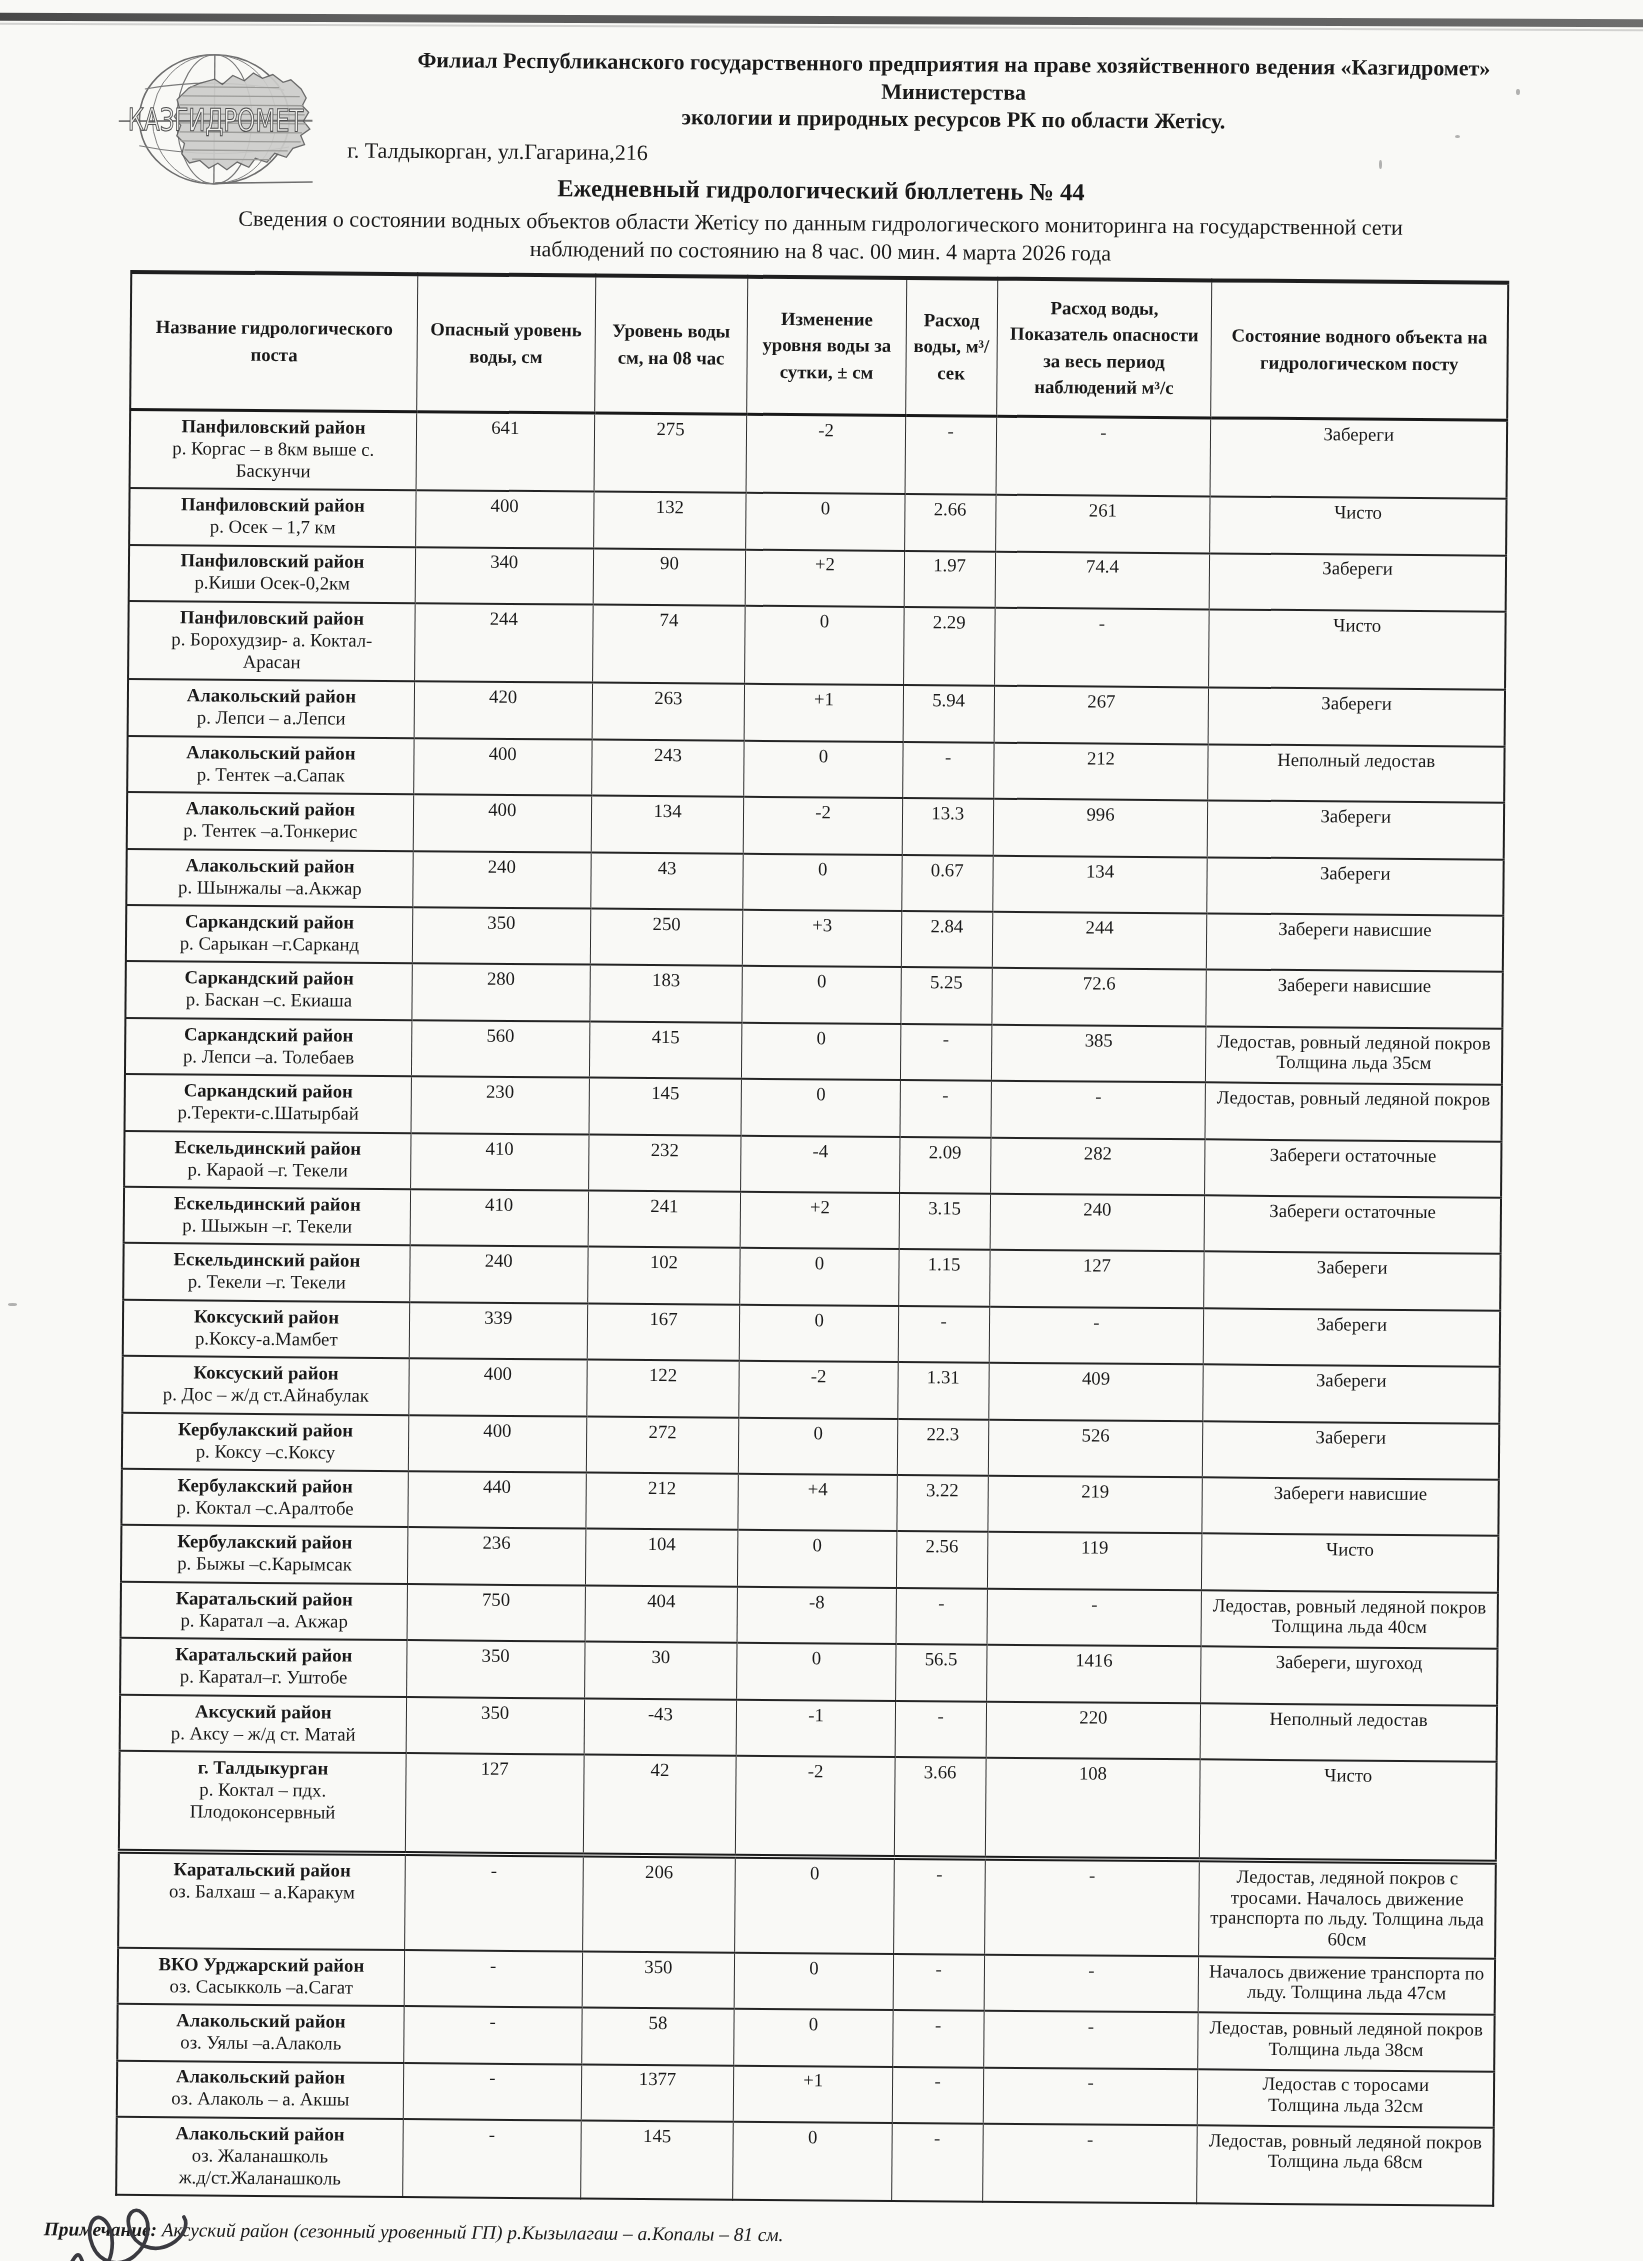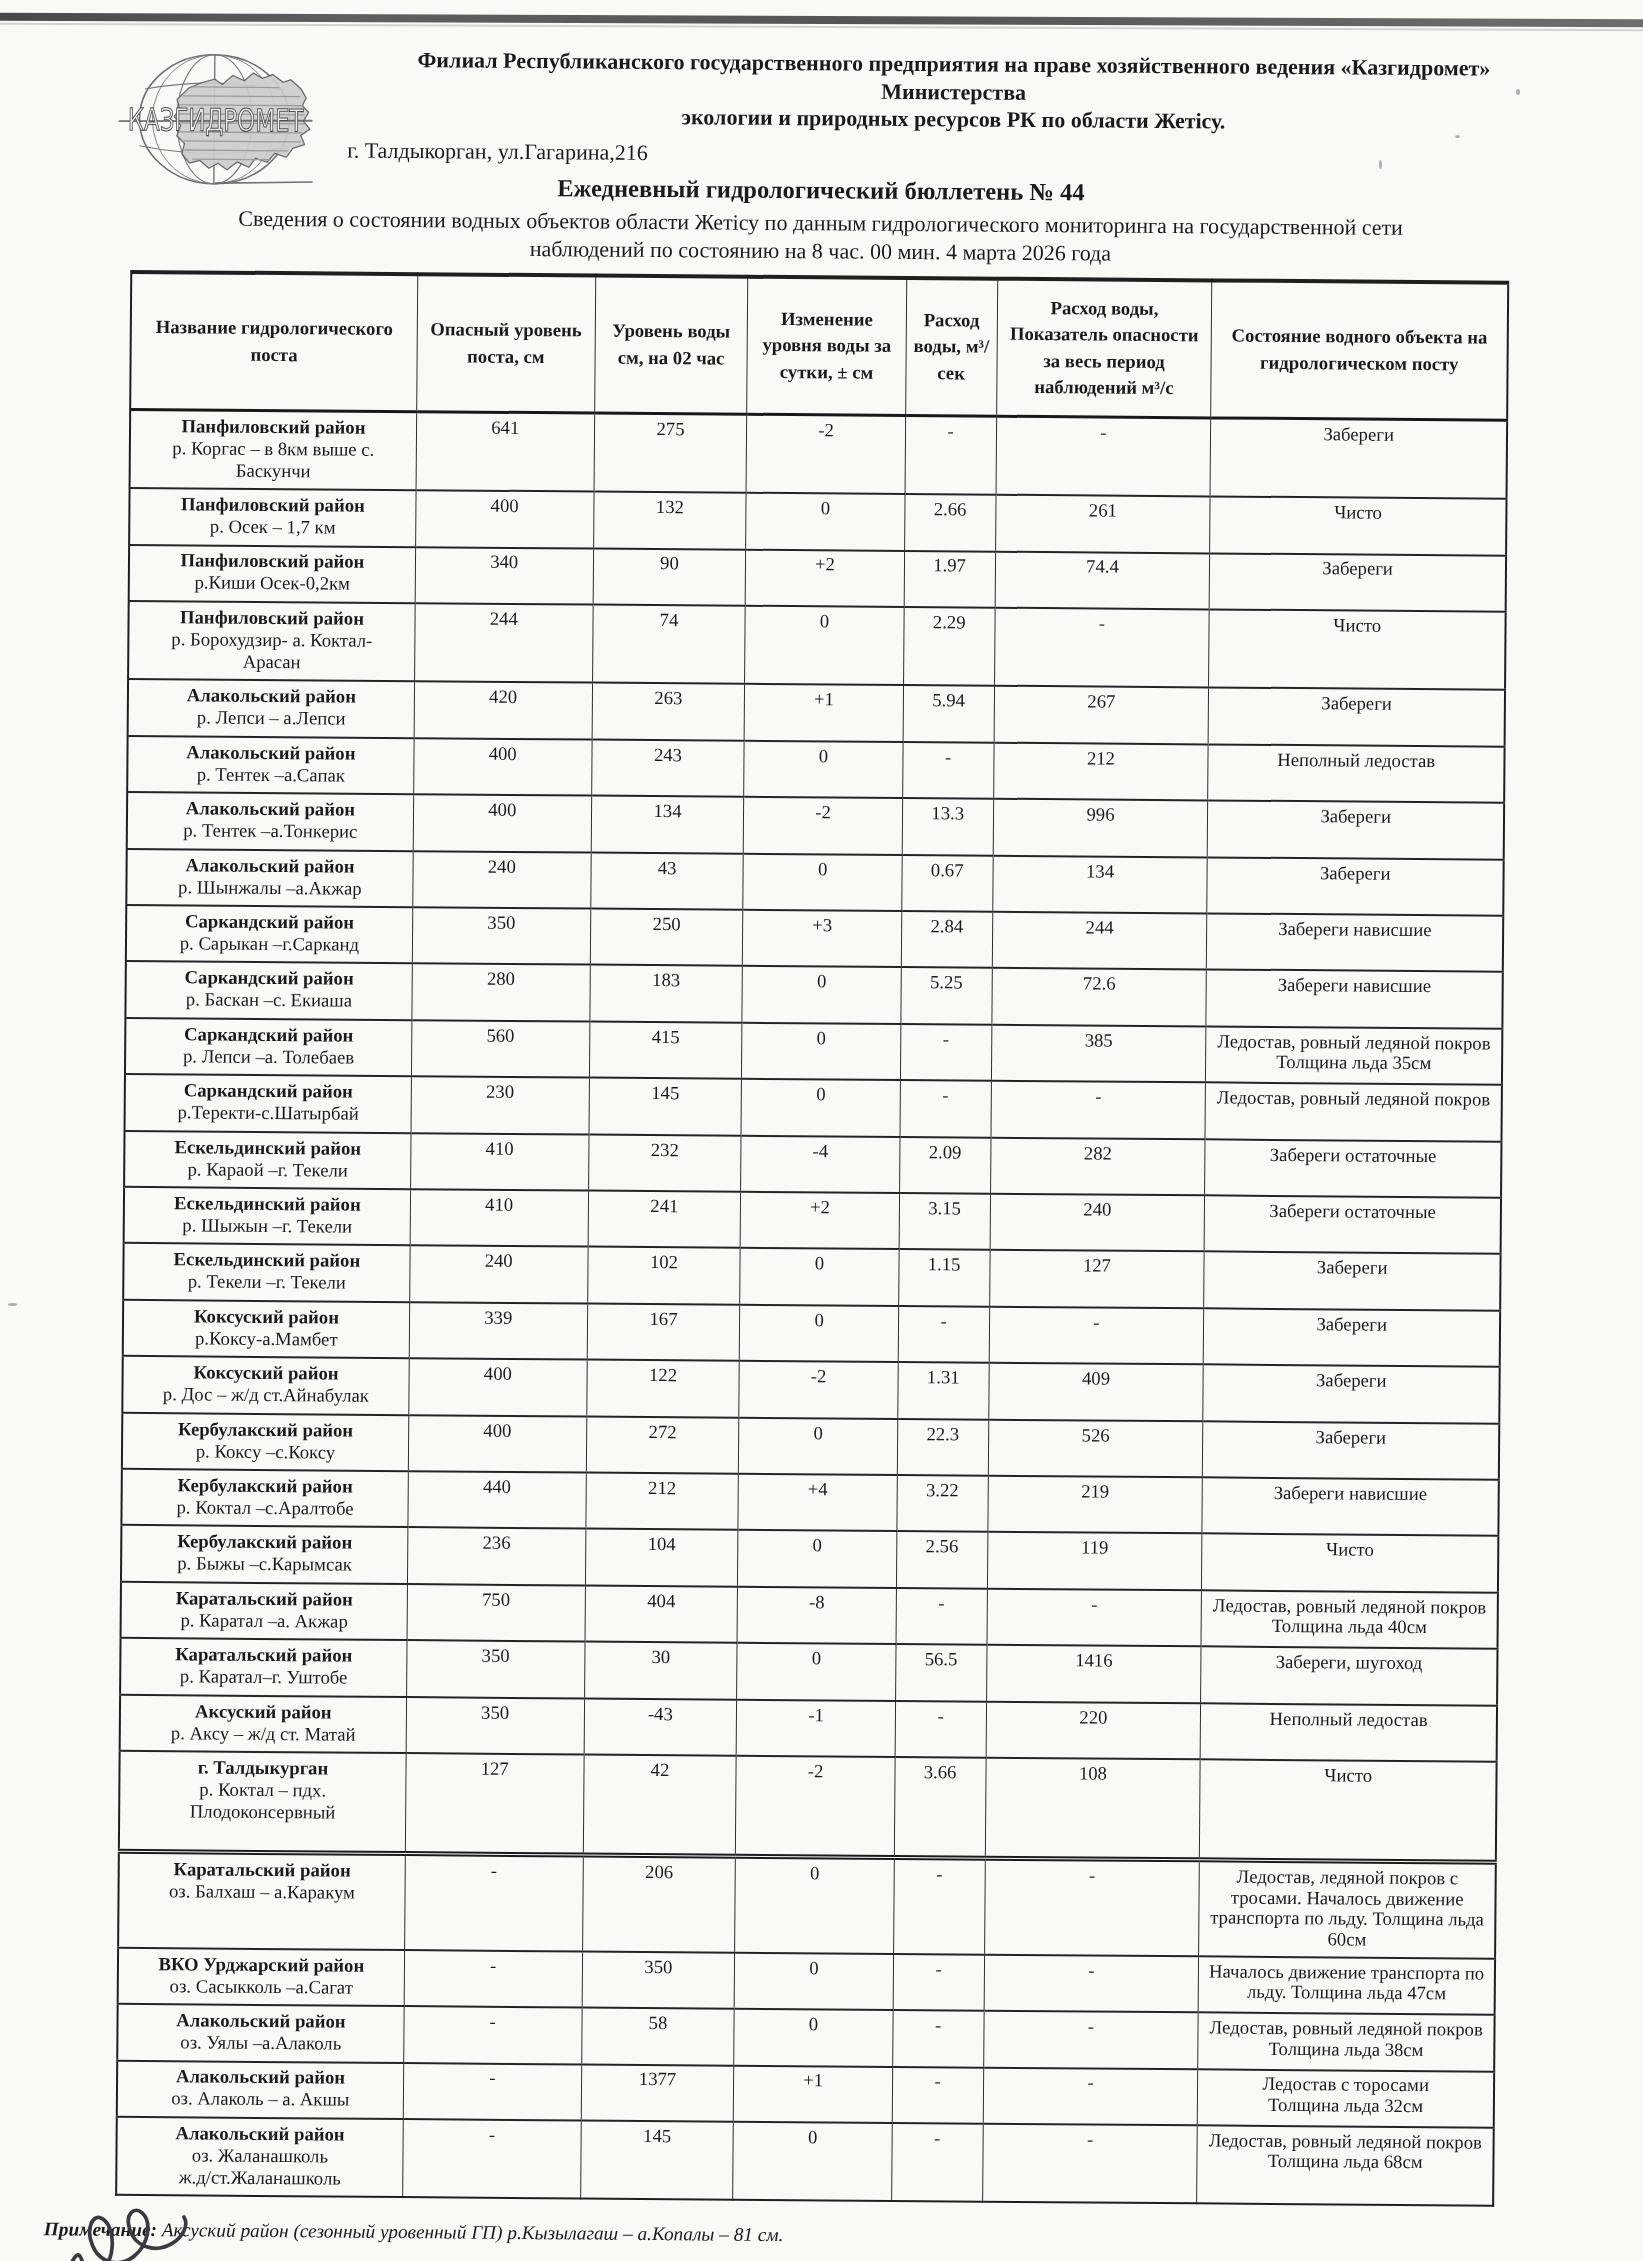--- a/index.html
+++ b/index.html
@@ -111,22 +111,22 @@
           <col class="c2">
           <col class="c3">
           <col class="c4">
           <col class="c5">
           <col class="c6">
           <col class="c7">
       </colgroup>
       <thead>
         <tr>
             <th>Название гидрологического поста</th>
-            <th>Опасный уровень поста, см</th>
-            <th>Уровень воды см, на 02 час</th>
+            <th>Опасный уровень воды, см</th>
+            <th>Уровень воды см, на 08 час</th>
             <th>Изменение уровня воды за сутки, ± см</th>
             <th>Расход воды, м³/сек</th>
             <th>Расход воды, Показатель опасности за весь период наблюдений м³/с</th>
             <th>Состояние водного объекта на гидрологическом посту</th>
           </tr>
       </thead>
       <tbody>
           <tr>
             <td class="post-cell">
               <div class="district">Панфиловский район</div>

